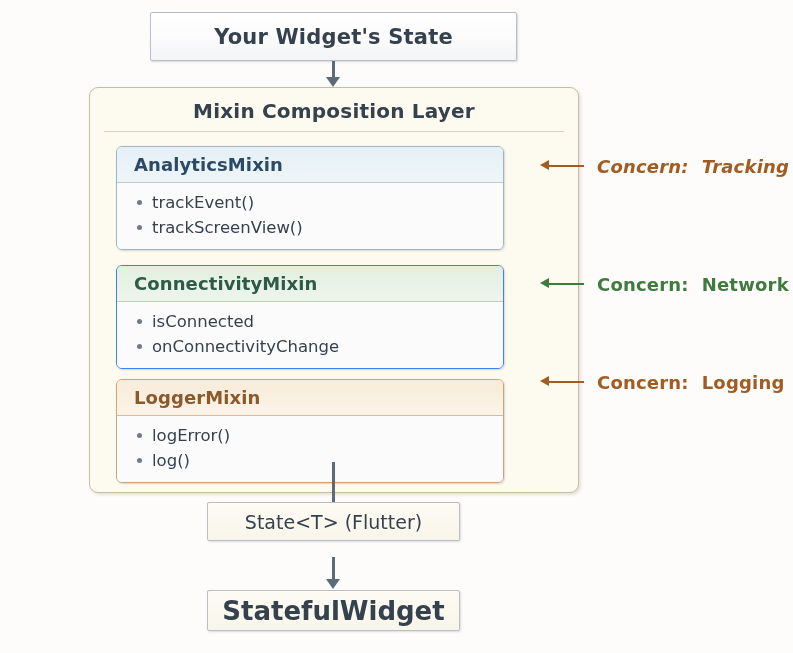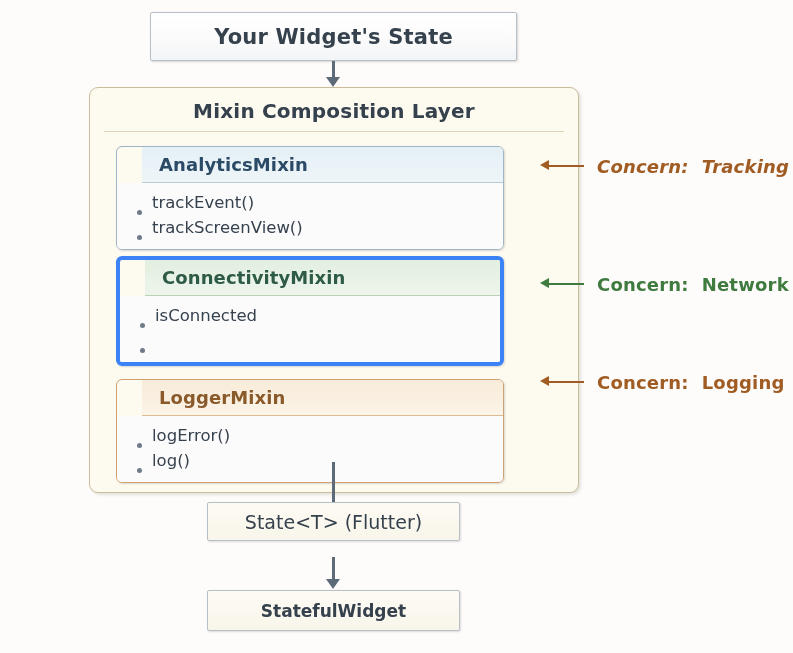--- a/index.html
+++ b/index.html
@@ -63,21 +63,21 @@
     color: #35414d;
   }
   .box-widget {
     left: 207px;
     top: 590px;
     width: 253px;
     height: 41px;
     background: linear-gradient(180deg, #fdfbf4 0%, #f8f5ea 100%);
     border: 1px solid #b9bfc6;
     box-shadow: 1px 1px 2px rgba(90,90,95,0.20);
-    font-size: 17px;
+    font-size: 26px;
     font-weight: 700;
     color: #35414d;
   }
 
   
   .panel {
     position: absolute;
     left: 89px;
     top: 87px;
     width: 490px;
@@ -120,30 +120,29 @@
   }
   .mixin-head {
     box-sizing: border-box;
     height: 36px;
     display: flex;
     align-items: center;
     padding-left: 17px;
     font-size: 18px;
     font-weight: 700;
     letter-spacing: .1px;
-    margin-left: 25px;
   }
   .mixin-body {
     box-sizing: border-box;
     background: #fbfbfc;
     padding: 7px 0 9px 16px;
   }
   .mixin-item {
     display: flex;
-    align-items: flex-end;
+    align-items: center;
     font-size: 16.5px;
     color: #35414d;
     line-height: 1.52;
     height: 25px;
   }
   .bullet {
     width: 5px;
     height: 5px;
     border-radius: 50%;
     background: #6f7b88;
@@ -153,21 +152,21 @@
   }
 
   
   .mixin-analytics { top: 58px; border: 1px solid #9fb4c6; }
   .mixin-analytics .mixin-head {
     background: linear-gradient(180deg, #e4f0f6 0%, #eef5f8 100%);
     color: #2b4a66;
     border-bottom: 1px solid #b9cad8;
   }
   
-  .mixin-connectivity { top: 168px; border: 4px solid #3b82f6; }
+  .mixin-connectivity { top: 177px; border: 1px solid #3b82f6; }
   .mixin-connectivity .mixin-head {
     background: linear-gradient(180deg, #e2efdf 0%, #eef5ec 100%);
     color: #2e5b46;
     border-bottom: 1px solid #bcd0b6;
   }
   
   .mixin-logger { top: 291px; border: 1px solid #cfa173; }
   .mixin-logger .mixin-head {
     background: linear-gradient(180deg, #f8ebd9 0%, #fbf4e8 100%);
     color: #8a5a2b;
@@ -268,20 +267,21 @@
 
     <div class="mixin mixin-connectivity">
       <div class="mixin-head">ConnectivityMixin</div>
       <div class="mixin-body">
         <div class="mixin-item">
           <span class="bullet"></span>
           <span>isConnected</span>
         </div>
         <div class="mixin-item">
           <span class="bullet"></span>
+          <span>onConnectivityChange</span>
         </div>
       </div>
     </div>
 
     <div class="mixin mixin-logger">
       <div class="mixin-head">LoggerMixin</div>
       <div class="mixin-body">
         <div class="mixin-item">
           <span class="bullet"></span>
           <span>logError()</span>

